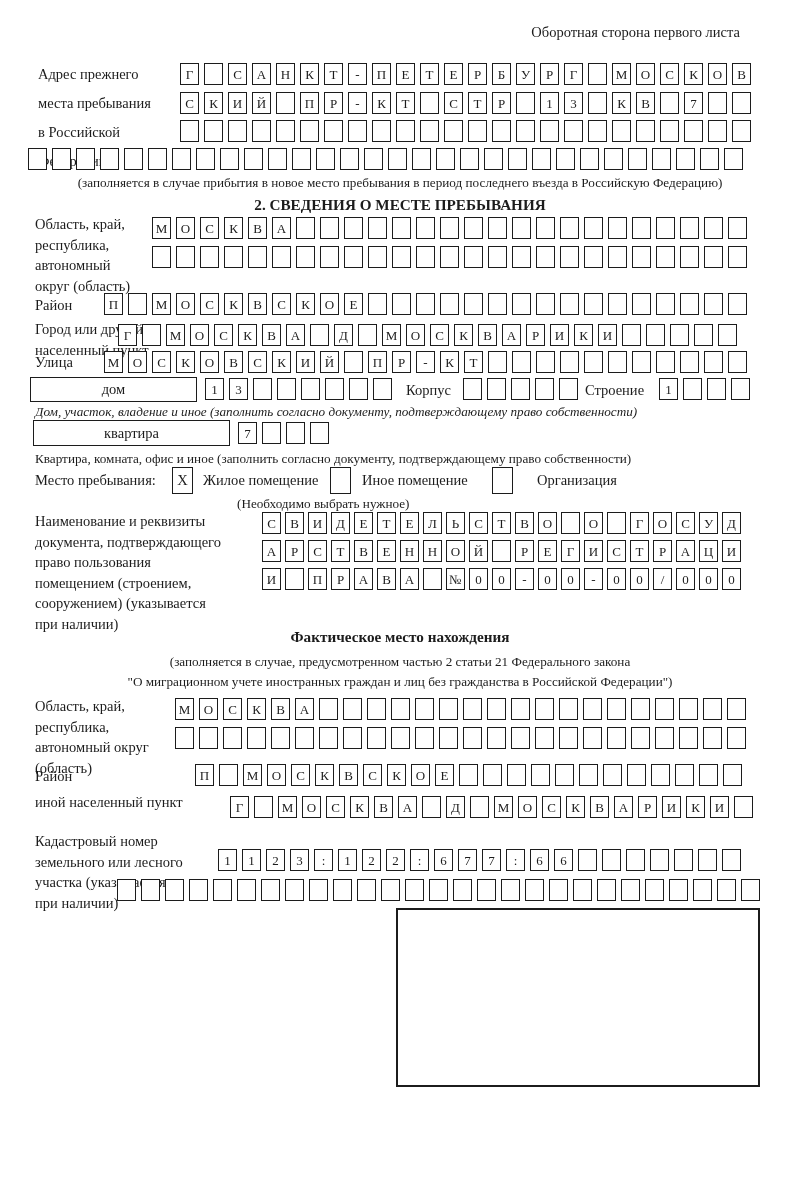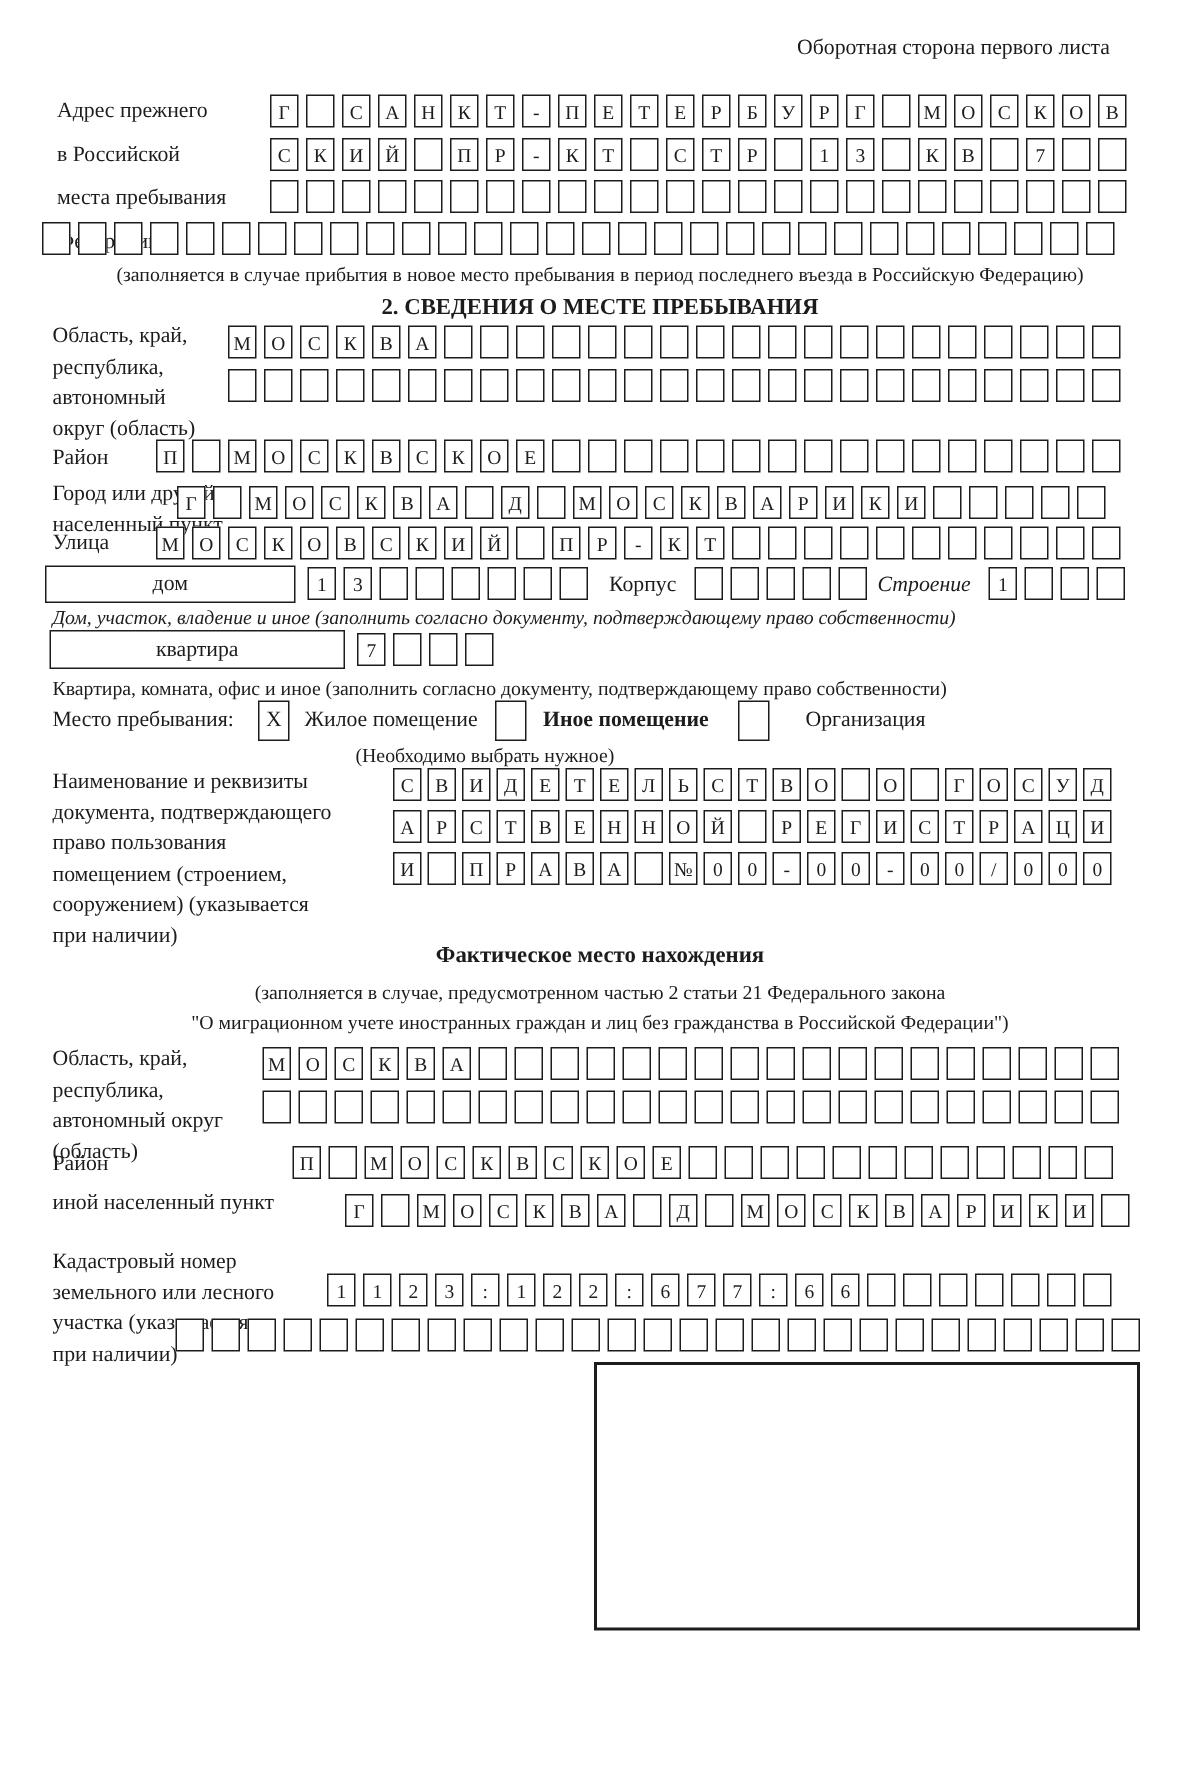--- a/index.html
+++ b/index.html
@@ -24,22 +24,22 @@
 </style>
 </head>
 <body>
 
 <div class="page">
 
   <div class="abs" style="top:24px;left:0;right:60px;text-align:right;font-size:14.5px;">Оборотная сторона первого листа</div>
 
   <div class="lbl lh29" style="left:38px;top:60px;width:145px;">
       <div class="ln">Адрес прежнего</div>
+      <div class="ln">места пребывания</div>
       <div class="ln">в Российской</div>
-      <div class="ln">места пребывания</div>
       <div class="ln">Федерации</div>
     </div>
   <div class="cells" style="left:180px;top:63px;">
       <span class="c">Г</span>
       <span class="c"></span>
       <span class="c">С</span>
       <span class="c">А</span>
       <span class="c">Н</span>
       <span class="c">К</span>
       <span class="c">Т</span>
@@ -317,21 +317,21 @@
       <span class="c"></span>
     </div>
   <div class="lbl" style="left:406px;top:380px;">Корпус</div>
   <div class="cells" style="left:463px;top:378px;">
       <span class="c"></span>
       <span class="c"></span>
       <span class="c"></span>
       <span class="c"></span>
       <span class="c"></span>
     </div>
-  <div class="lbl" style="left:585px;top:380px;font-style:italic;">Строение</div>
+  <div class="lbl" style="left:585px;top:380px;">Строение</div>
   <div class="cells" style="left:659px;top:378px;">
       <span class="c">1</span>
       <span class="c"></span>
       <span class="c"></span>
       <span class="c"></span>
     </div>
   <div class="note" style="left:35px;top:404px;font-style:italic;">Дом, участок, владение и иное (заполнить согласно документу, подтверждающему право собственности)</div>
 
   <div class="fieldbox" style="left:33px;top:420px;width:197px;height:26px;">квартира</div>
   <div class="cells" style="left:238px;top:422px;">
@@ -339,21 +339,21 @@
       <span class="c"></span>
       <span class="c"></span>
       <span class="c"></span>
     </div>
   <div class="note" style="left:35px;top:451px;">Квартира, комната, офис и иное (заполнить согласно документу, подтверждающему право собственности)</div>
 
   <div class="lbl" style="left:35px;top:470px;">Место пребывания:</div>
   <div class="chk" style="left:172px;top:467px;">X</div>
   <div class="lbl" style="left:203px;top:470px;">Жилое помещение</div>
   <div class="chk" style="left:330px;top:467px;"></div>
-  <div class="lbl" style="left:362px;top:470px;font-weight:bold;">Иное помещение</div>
+  <div class="lbl" style="left:362px;top:470px;">Иное помещение</div>
   <div class="chk" style="left:492px;top:467px;"></div>
   <div class="lbl" style="left:537px;top:470px;">Организация</div>
   <div class="note" style="left:237px;top:496px;">(Необходимо выбрать нужное)</div>
 
   <div class="lbl" style="left:35px;top:511px;width:225px;">
       <div class="ln">Наименование и реквизиты</div>
       <div class="ln">документа, подтверждающего</div>
       <div class="ln">право пользования</div>
       <div class="ln">помещением (строением,</div>
       <div class="ln">сооружением) (указывается</div>

